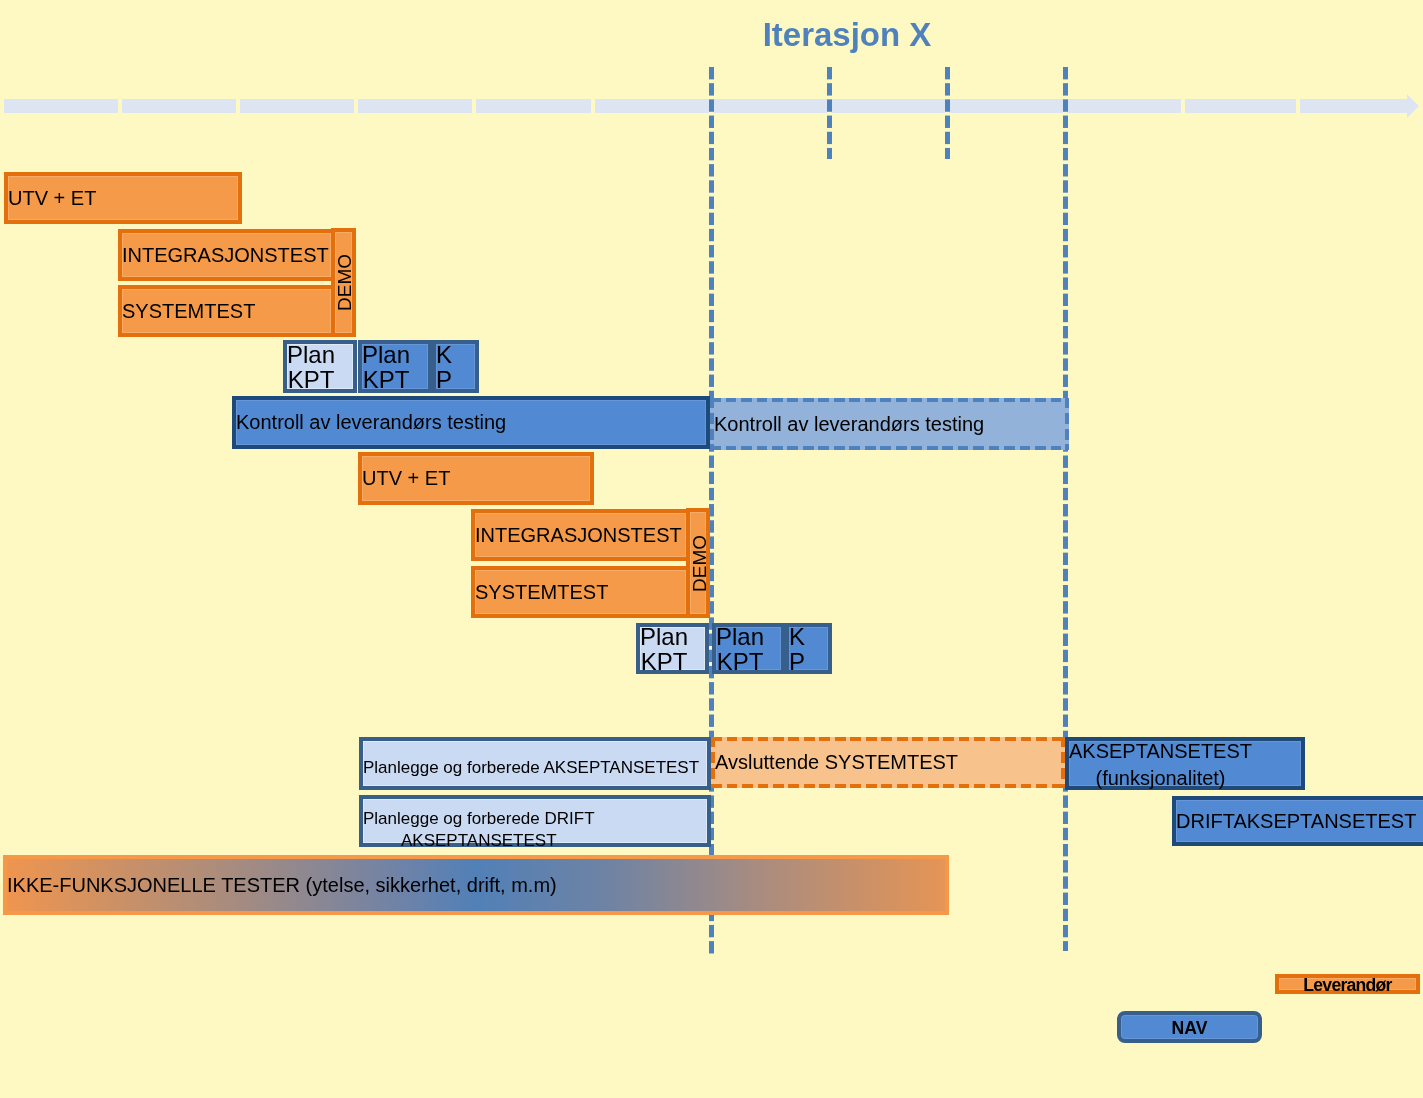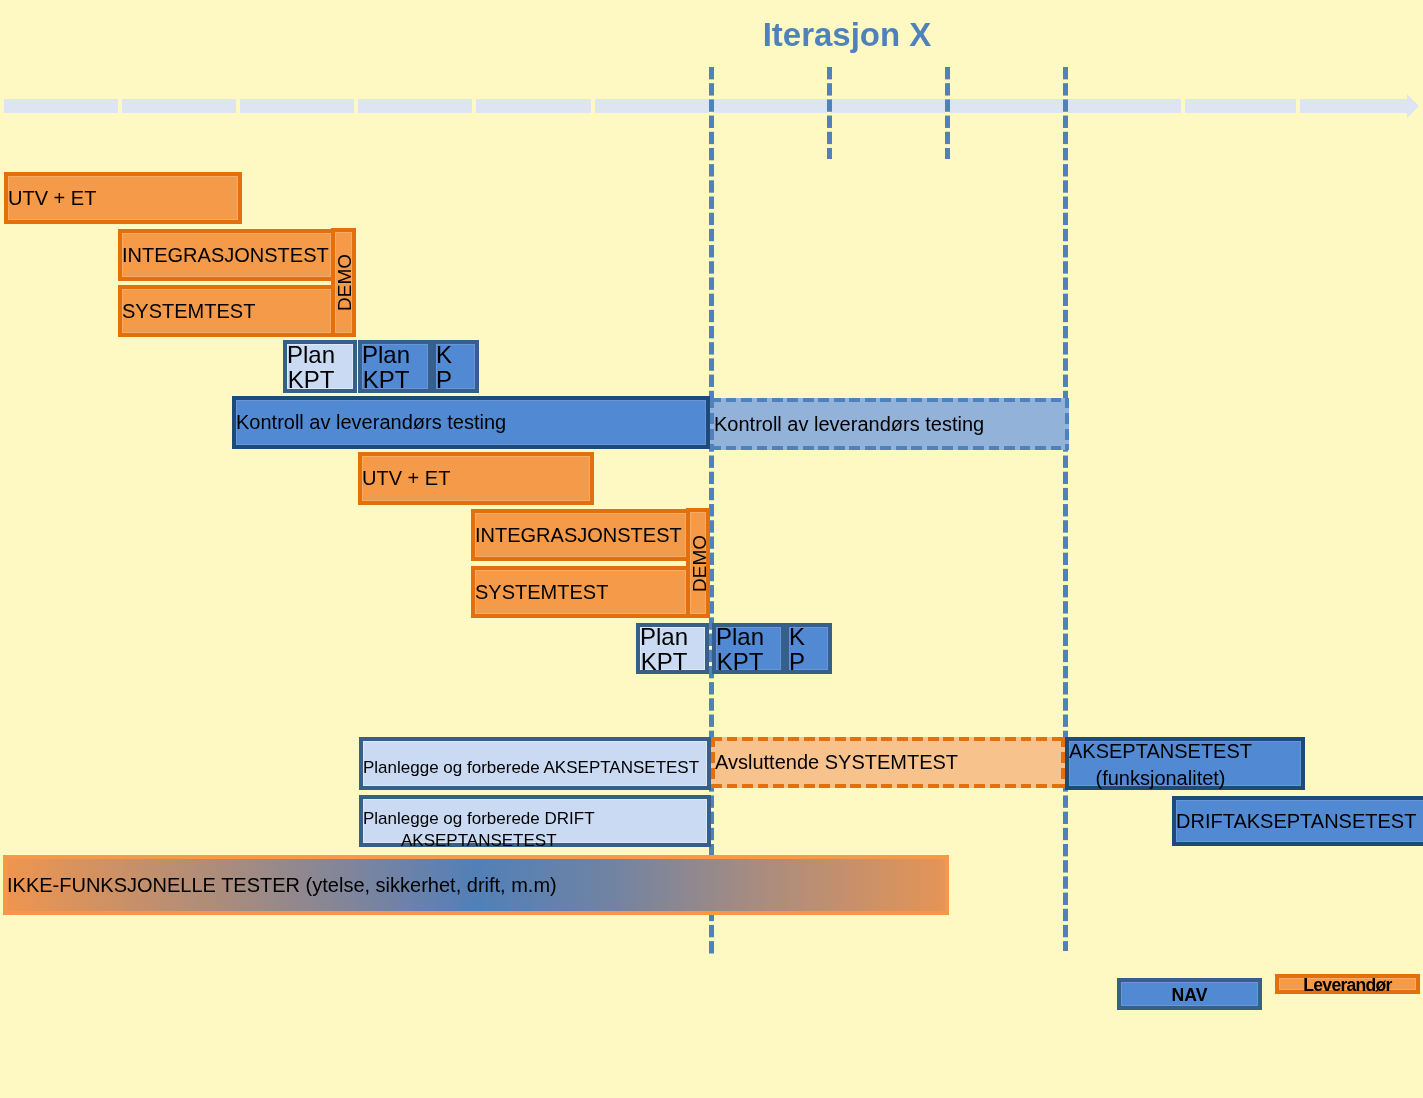--- a/index.html
+++ b/index.html
@@ -124,21 +124,21 @@
       <div class="bar abs s-orange-dash" style="left: 711px; top: 737px; width: 354px; height: 51px;"><span>Avsluttende SYSTEMTEST</span></div>
       <div class="bar abs s-blue" style="left: 1065px; top: 737px; width: 240px; height: 53px; line-height: 27px; padding-top: 2px;"><span>AKSEPTANSETEST
 (funksjonalitet)</span></div>
       <div class="bar abs s-bluelight" style="left: 359px; top: 795px; width: 352px; height: 52px; line-height: 21.7px; font-size: 17px; padding-top: 18px;"><span>Planlegge og forberede DRIFT
 AKSEPTANSETEST</span></div>
       <div class="bar abs s-blue" style="left: 1172px; top: 796px; width: 267px; height: 50px;"><span>DRIFTAKSEPTANSETEST</span></div>
       <div class="bar abs s-grad" style="left: 3px; top: 855px; width: 946px; height: 60px;"><span>IKKE-FUNKSJONELLE TESTER (ytelse, sikkerhet, drift, m.m)</span></div>
     </div>
 
   <div id="legend">
-      <div class="legend-box abs s-blue2" style="left: 1117px; top: 978px; width: 145px; height: 32px;">
+      <div class="legend-box abs s-blue2" style="left: 1117px; top: 1011px; width: 145px; height: 32px; border-radius: 8px;">
         <span>NAV</span>
       </div>
       <div class="legend-box abs s-orange" style="left: 1275px; top: 974px; width: 145px; height: 20px; letter-spacing: -0.75px;">
         <span>Leverandør</span>
       </div>
     </div>
 
 </div>
 
 </body></html>

